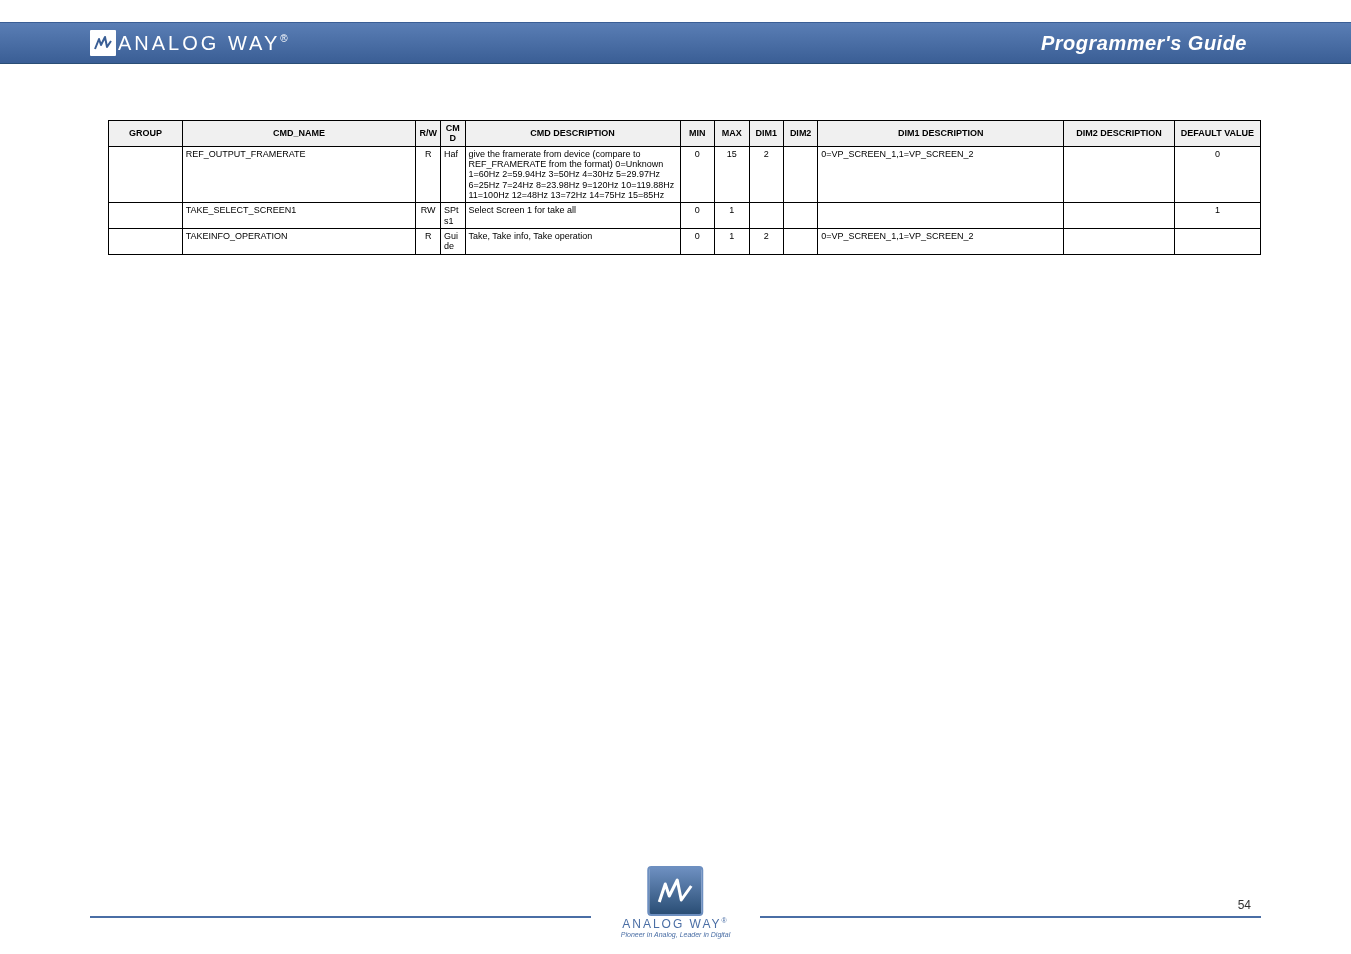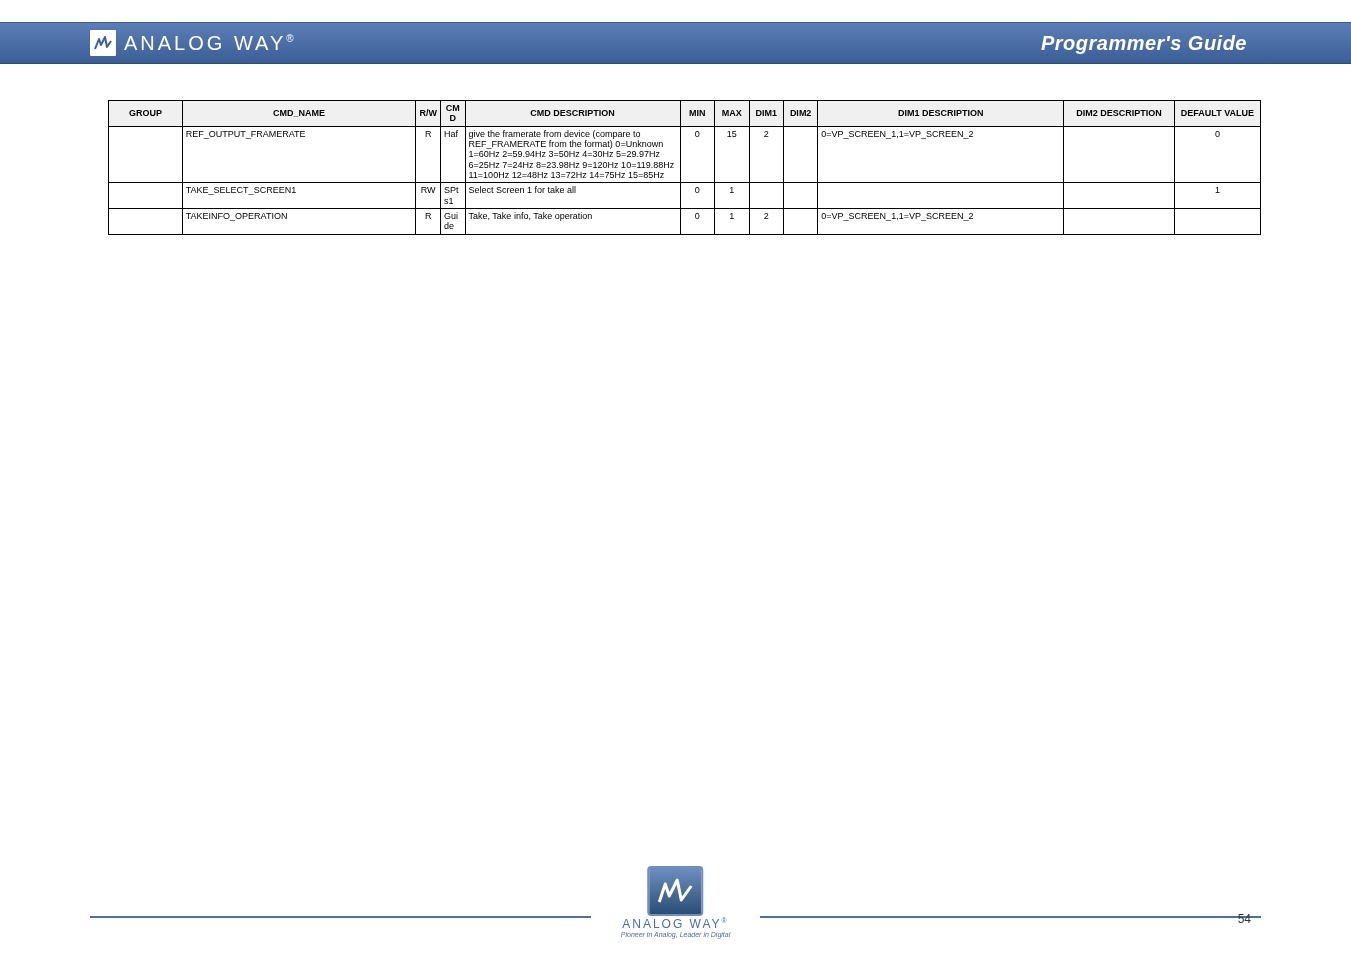--- a/index.html
+++ b/index.html
@@ -19,21 +19,21 @@
     align-items: center;
     justify-content: space-between;
     padding: 0 24px 0 90px;
     margin-top: 22px;
     border-top: 1px solid #3a5e95;
     border-bottom: 1px solid #2a4e75;
   }
   .logo-block {
     display: flex;
     align-items: center;
-    gap: 8px;
+    gap: 2px;
     color: #fff;
   }
   .logo-square {
     width: 26px;
     height: 26px;
     background: #fff;
     display: flex;
     align-items: center;
     justify-content: center;
     border-radius: 1px;
@@ -49,21 +49,21 @@
   .header-title {
     color: #fff;
     font-size: 20px;
     font-weight: bold;
     font-style: italic;
     letter-spacing: 0.5px;
     padding-right: 80px;
   }
 
   .content {
-    padding: 36px 90px 0 108px;
+    padding: 56px 90px 0 108px;
   }
 
   table {
     border-collapse: collapse;
     width: 100%;
     table-layout: fixed;
     font-size: 9px;
   }
   col.c-group   { width: 60px; }
   col.c-cmdname { width: 190px; }
@@ -133,21 +133,21 @@
     letter-spacing: 2px;
     color: #4a6ea5;
   }
   .footer-tagline {
     font-size: 7px;
     color: #4a6ea5;
     font-style: italic;
   }
   .page-num {
     position: absolute;
-    bottom: 16px;
+    bottom: 30px;
     right: 100px;
     font-size: 12px;
     color: #333;
   }
 </style>
 </head>
 <body>
 
 <div class="header-bar">
   <div class="logo-block">

